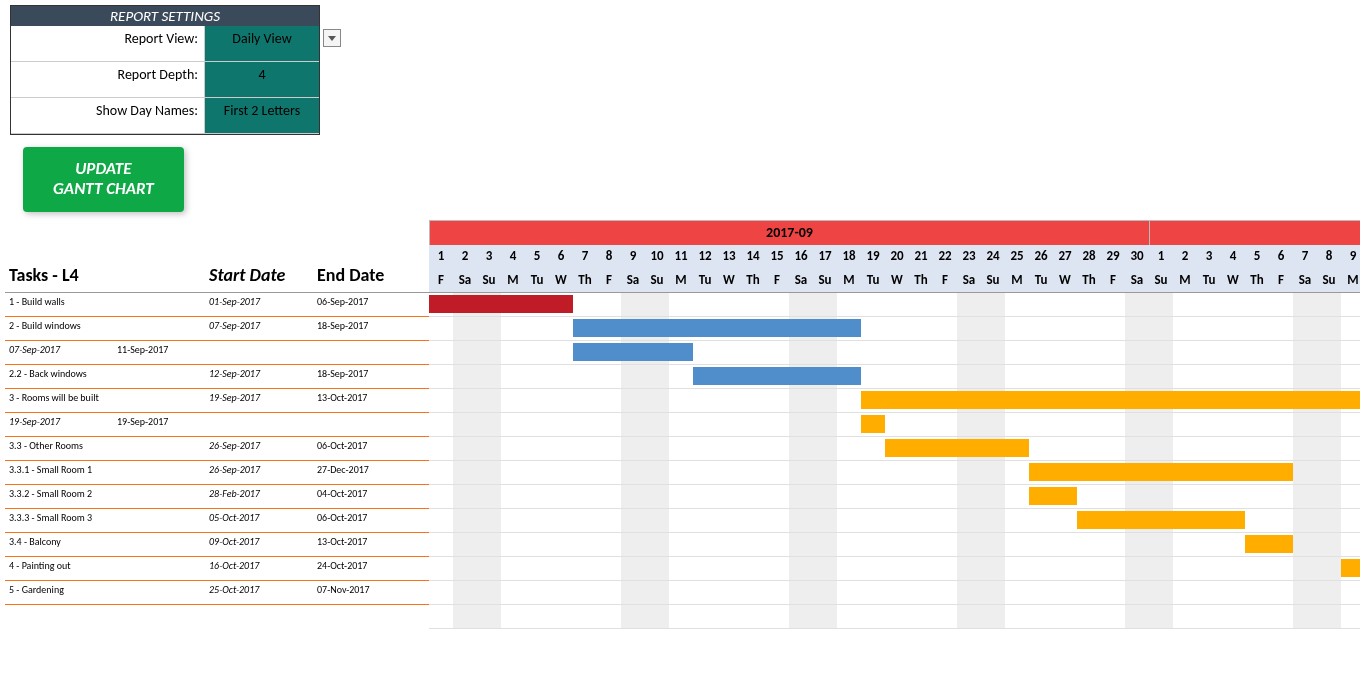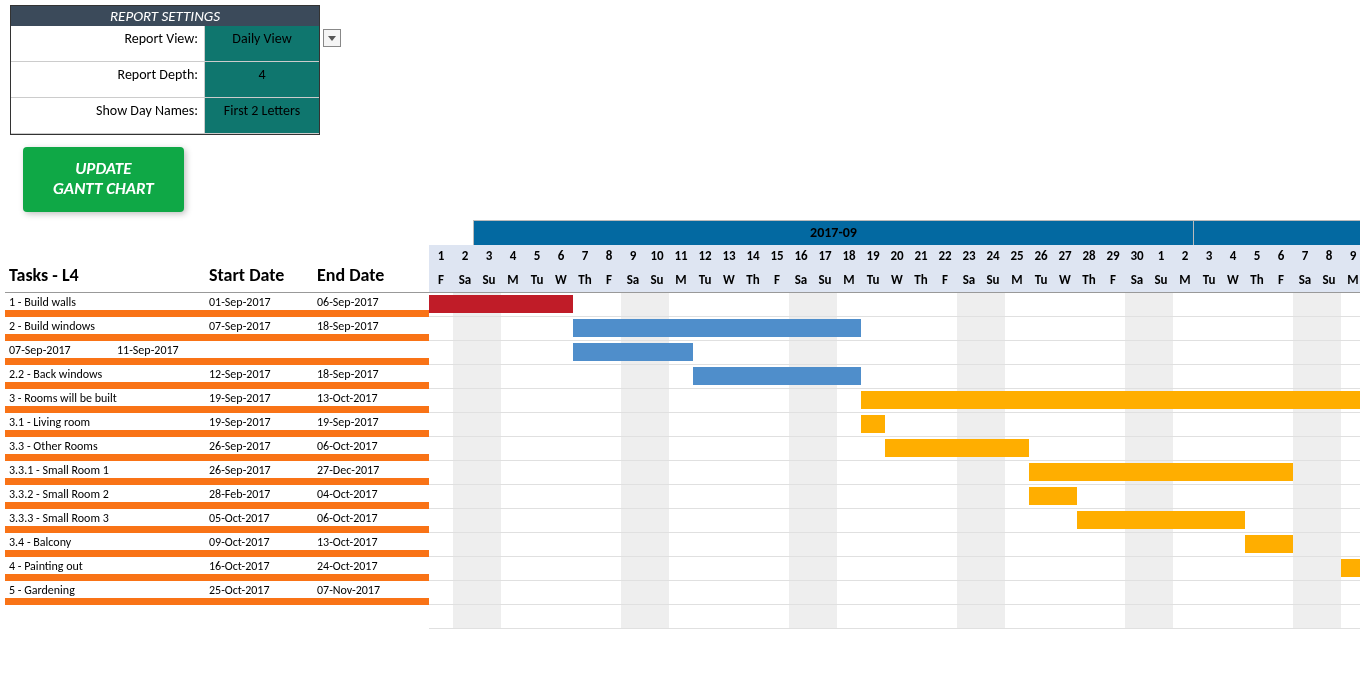--- a/index.html
+++ b/index.html
@@ -11,27 +11,27 @@
   .settings-value { width: 115px; text-align: center; padding: 4px; font-size: 14px; background: #0f766e; border-left: 1px solid #ccc; border-bottom: 1px solid #ccc; position: relative; }
   .dropdown-btn { position: absolute; right: -22px; top: 3px; width: 18px; height: 18px; border: 1px solid #888; background: #f5f5f5; display: flex; align-items: center; justify-content: center; cursor: pointer; }
   .dropdown-btn::after { content: ""; border-top: 5px solid #555; border-left: 4px solid transparent; border-right: 4px solid transparent; }
   .update-btn { display: inline-block; background: #0fa846; color: #fff; font-weight: bold; font-style: italic; font-size: 17px; padding: 12px 30px; text-align: center; border-radius: 4px; box-shadow: 2px 2px 6px rgba(0,0,0,0.25); cursor: pointer; margin: 4px 0 8px 18px; line-height: 1.2; }
   
   .gantt-area { display: flex; }
   .task-cols { flex-shrink: 0; }
   .task-header { display: flex; height: 73px; align-items: flex-end; font-weight: bold; font-size: 18px; border-bottom: 1px solid #999;}
   .task-header > div { padding: 4px 4px 6px 4px; }
   .col-task { width: 200px; }
-  .col-start { width: 108px; }
+  .col-start { width: 108px; font-style: italic; }
   .col-end { width: 116px; }
-  .task-row { display: flex; height: 24px; border-bottom: 7px solid #f97316; font-size: 12px; }
+  .task-row { display: flex; height: 24px; border-bottom: 1px solid #f97316; font-size: 10px; }
   .task-row > div { padding: 2px 4px; }
   
   .timeline { flex: 1; overflow: hidden; }
-  .tl-month-row { display: flex; height: 25px; background: #0369a1; margin-left: 44px; }
+  .tl-month-row { display: flex; height: 25px; background: #ef4444; }
   .tl-month-cell { flex-shrink:0; text-align: center; font-weight: bold; font-size: 14px; padding-top: 3px; border-top:1px solid #bbb; border-left:1px solid #bbb; }
   .tl-daynum-row, .tl-dayname-row { display: flex; height: 24px; }
   .tl-daynum-row { background: #dee5f2; }
   .tl-dayname-row { background: #dee5f2; border-bottom:1px solid #999; }
   .tl-head-cell { width: 24px; flex-shrink:0; text-align: center; font-weight: bold; font-size: 13px; padding-top:3px; }
   .tl-body-row { display: flex; height: 24px; border-bottom:1px solid #e0e0e0; position: relative; }
   .tl-cell { width: 24px; flex-shrink:0; height: 100%; }
   .weekend { background: #eee; }
   .bar { position: absolute; top: 2px; height: 18px; }
   .bar-red { background: #c01c28; }
@@ -94,21 +94,20 @@
           <div class="col-task">2.2 - Back windows</div>
           <div class="col-start">12-Sep-2017</div>
           <div class="col-end">18-Sep-2017</div>
         </div>
         <div class="task-row">
           <div class="col-task">3 - Rooms will be built</div>
           <div class="col-start">19-Sep-2017</div>
           <div class="col-end">13-Oct-2017</div>
         </div>
         <div class="task-row">
-          <div class="col-task">3.1 - Living room</div>
           <div class="col-start">19-Sep-2017</div>
           <div class="col-end">19-Sep-2017</div>
         </div>
         <div class="task-row">
           <div class="col-task">3.3 - Other Rooms</div>
           <div class="col-start">26-Sep-2017</div>
           <div class="col-end">06-Oct-2017</div>
         </div>
         <div class="task-row">
           <div class="col-task">3.3.1 - Small Room 1</div>

